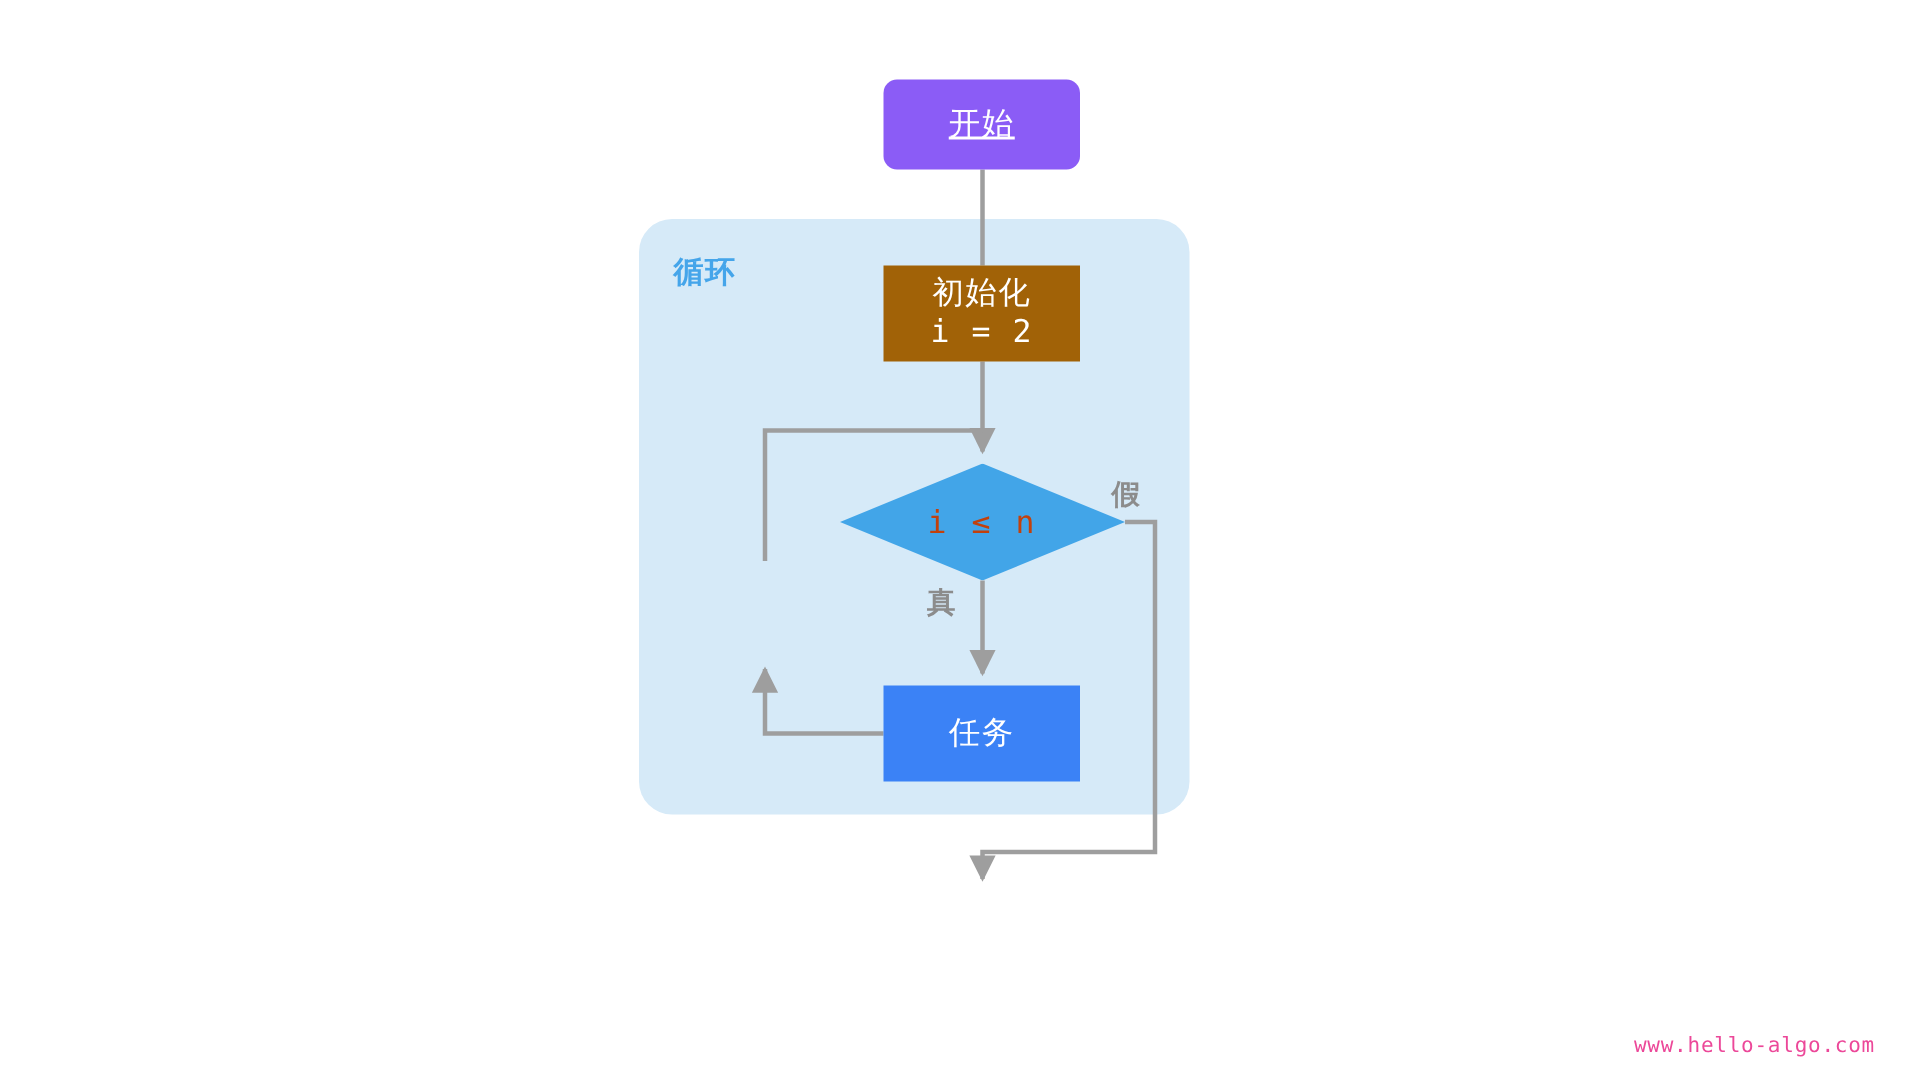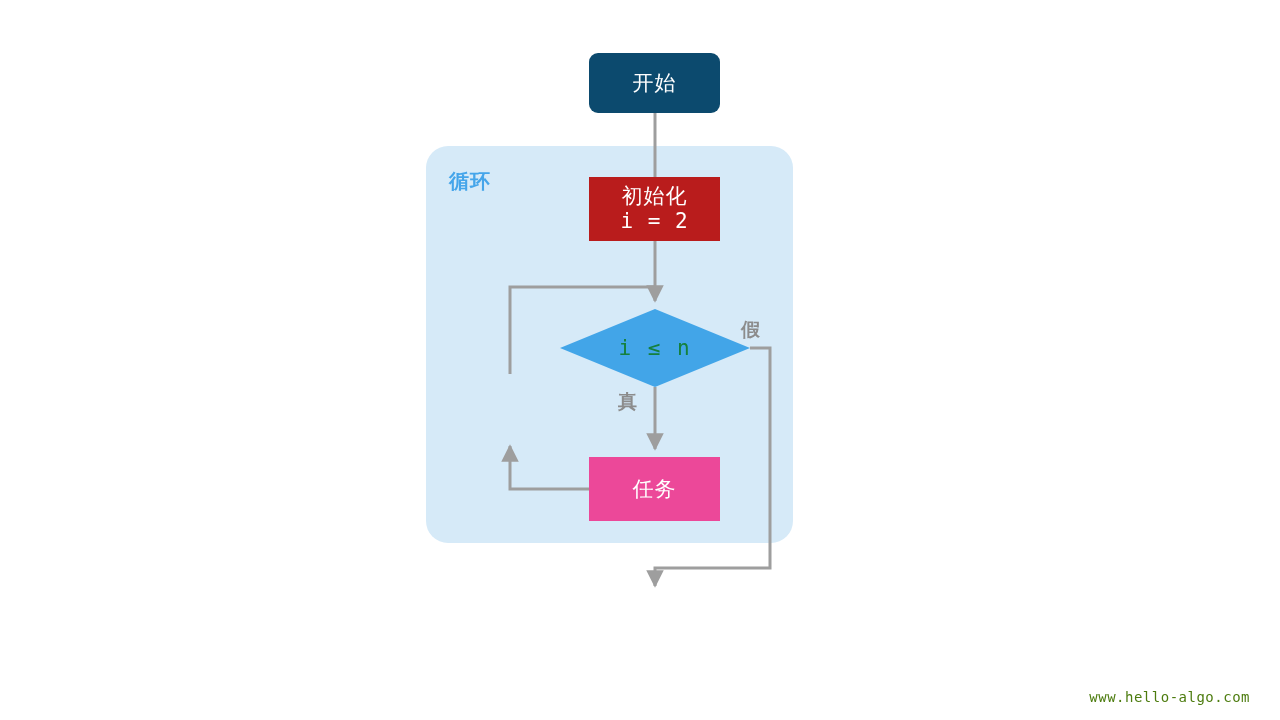--- a/index.html
+++ b/index.html
@@ -48,22 +48,23 @@
     letter-spacing: 1px;
   }
   .node .mono {
     font-family: "DejaVu Sans Mono", "Liberation Mono", monospace;
     font-size: 21px;
     letter-spacing: 1px;
   }
 
   
   .terminal {
-    background: #0c4a6e;
+    background: #8b5cf6;
     border-radius: 9px;
+    text-decoration: underline;
   }
   #node-start { left: 589px; top: 53px;  width: 131px; height: 60px; }
   #node-end   { left: 589px; top: 594px; width: 131px; height: 60px; }
 
   
   #loop-container {
     position: absolute;
     left: 426px;
     top: 146px;
     width: 367px;
@@ -76,26 +77,26 @@
     left: 449px;
     top: 168px;
     color: #45a5ea;
     font-family: Liberation Serif, serif;
     font-size: 20px;
     font-weight: bold;
     letter-spacing: 1px;
   }
 
   
-  .process { background: #b91c1c; }
+  .process { background: #a16207; }
   #node-init   { left: 589px; top: 177px; width: 131px; height: 64px; }
   #node-update { left: 444px; top: 374px; width: 132px; height: 64px; }
 
   
-  .task { background: #ec4899; }
+  .task { background: #3b82f6; }
   #node-task { left: 589px; top: 457px; width: 131px; height: 64px; }
 
   
   #node-decision {
     position: absolute;
     left: 560px;
     top: 309px;
     width: 190px;
     height: 78px;
   }
@@ -106,21 +107,21 @@
     background: #42a5e8;
     clip-path: polygon(50% 0%, 100% 50%, 50% 100%, 0% 50%);
   }
   #node-decision .diamond-text {
     position: absolute;
     left: 0; top: 0;
     width: 100%; height: 100%;
     display: flex;
     align-items: center;
     justify-content: center;
-    color: #15803d;
+    color: #c2410c;
     font-family: "DejaVu Sans Mono", "Liberation Mono", monospace;
     font-size: 21px;
     letter-spacing: 2px;
   }
 
   
   .edge-label {
     position: absolute;
     color: #8c8c8c;
     font-family: "Liberation Sans", sans-serif;
@@ -128,21 +129,21 @@
     font-weight: bold;
   }
   #label-true  { left: 618px; top: 389px; }
   #label-false { left: 741px; top: 317px; }
 
   
   #watermark {
     position: absolute;
     right: 30px;
     bottom: 15px;
-    color: #4d7c0f;
+    color: #ec4899;
     font-family: "DejaVu Sans Mono", "Liberation Mono", monospace;
     font-size: 14px;
     letter-spacing: 0.5px;
   }
 </style>
 </head>
 <body>
 
 <div id="canvas">
 

